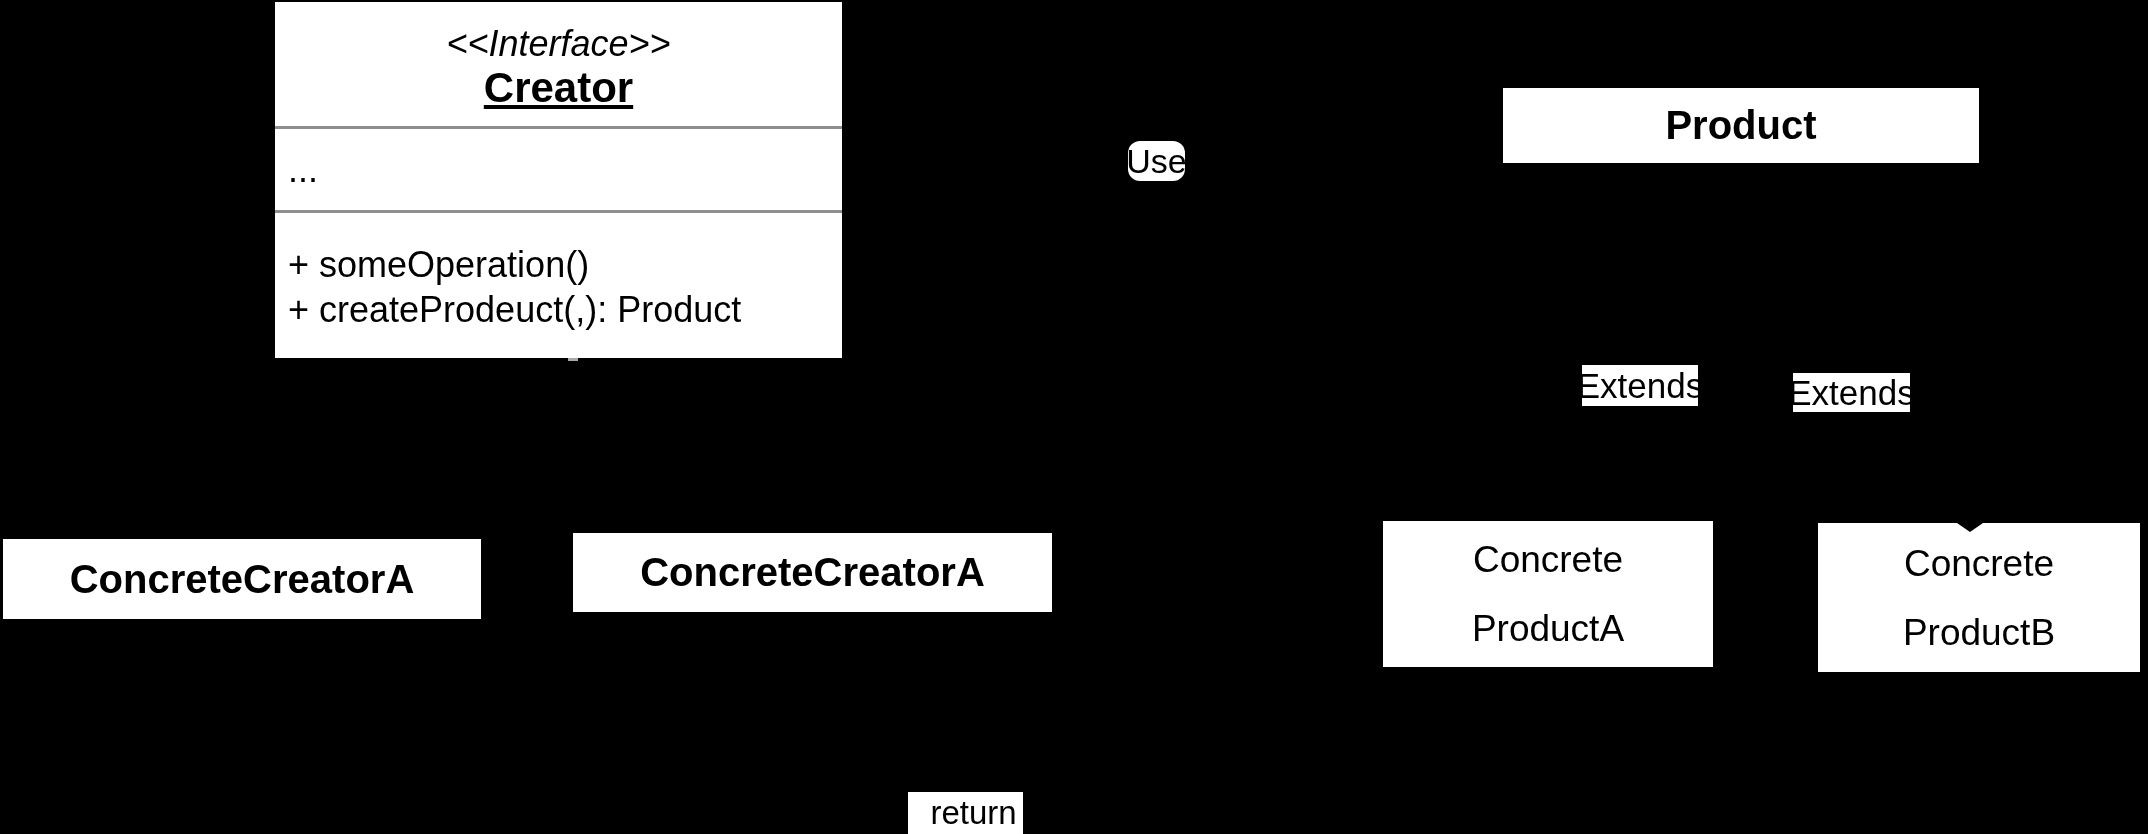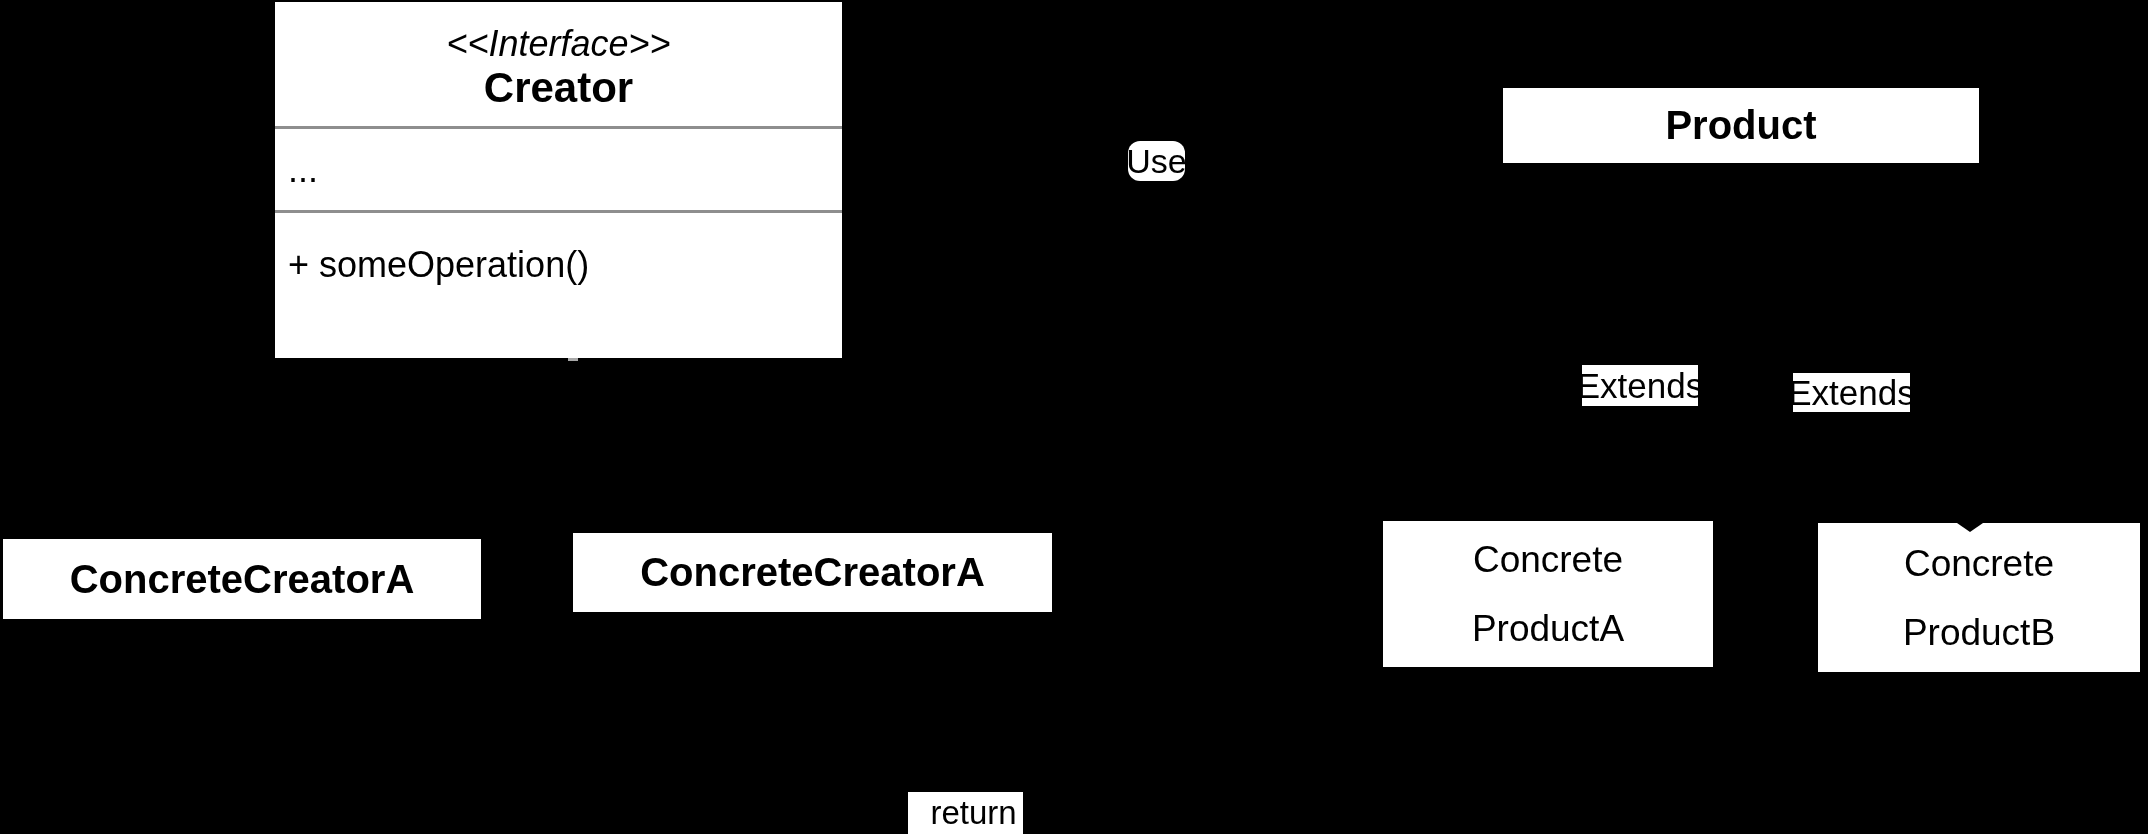--- a/index.html
+++ b/index.html
@@ -40,20 +40,21 @@
   }
   #creator-stereotype {
     font-style: italic;
     font-size: 36px;
     line-height: 40px;
   }
   #creator-name {
     font-weight: bold;
     font-size: 42px;
     line-height: 48px;
+    text-decoration: underline;
   }
   .uml-separator {
     height: 3px;
     width: 100%;
     background: #8e8e8e;
   }
   #creator-attrs {
     height: 81px;
     display: flex;
     align-items: center;
@@ -122,20 +123,21 @@
       <div id="creator-stereotype">&lt;&lt;Interface&gt;&gt;</div>
       <div id="creator-name">Creator</div>
     </div>
     <div class="uml-separator"></div>
     <div id="creator-attrs">
       <span>...</span>
     </div>
     <div class="uml-separator"></div>
     <div id="creator-methods">
       <div>+ someOperation()</div>
+      <div>+ createProdeuct(,): Product</div>
     </div>
   </div>
 
   <div id="creator-arrow-artifact"></div>
 
   <div class="box center" id="product-box">
     <span>Product</span>
   </div>
 
   <div class="chip" id="use-chip">

